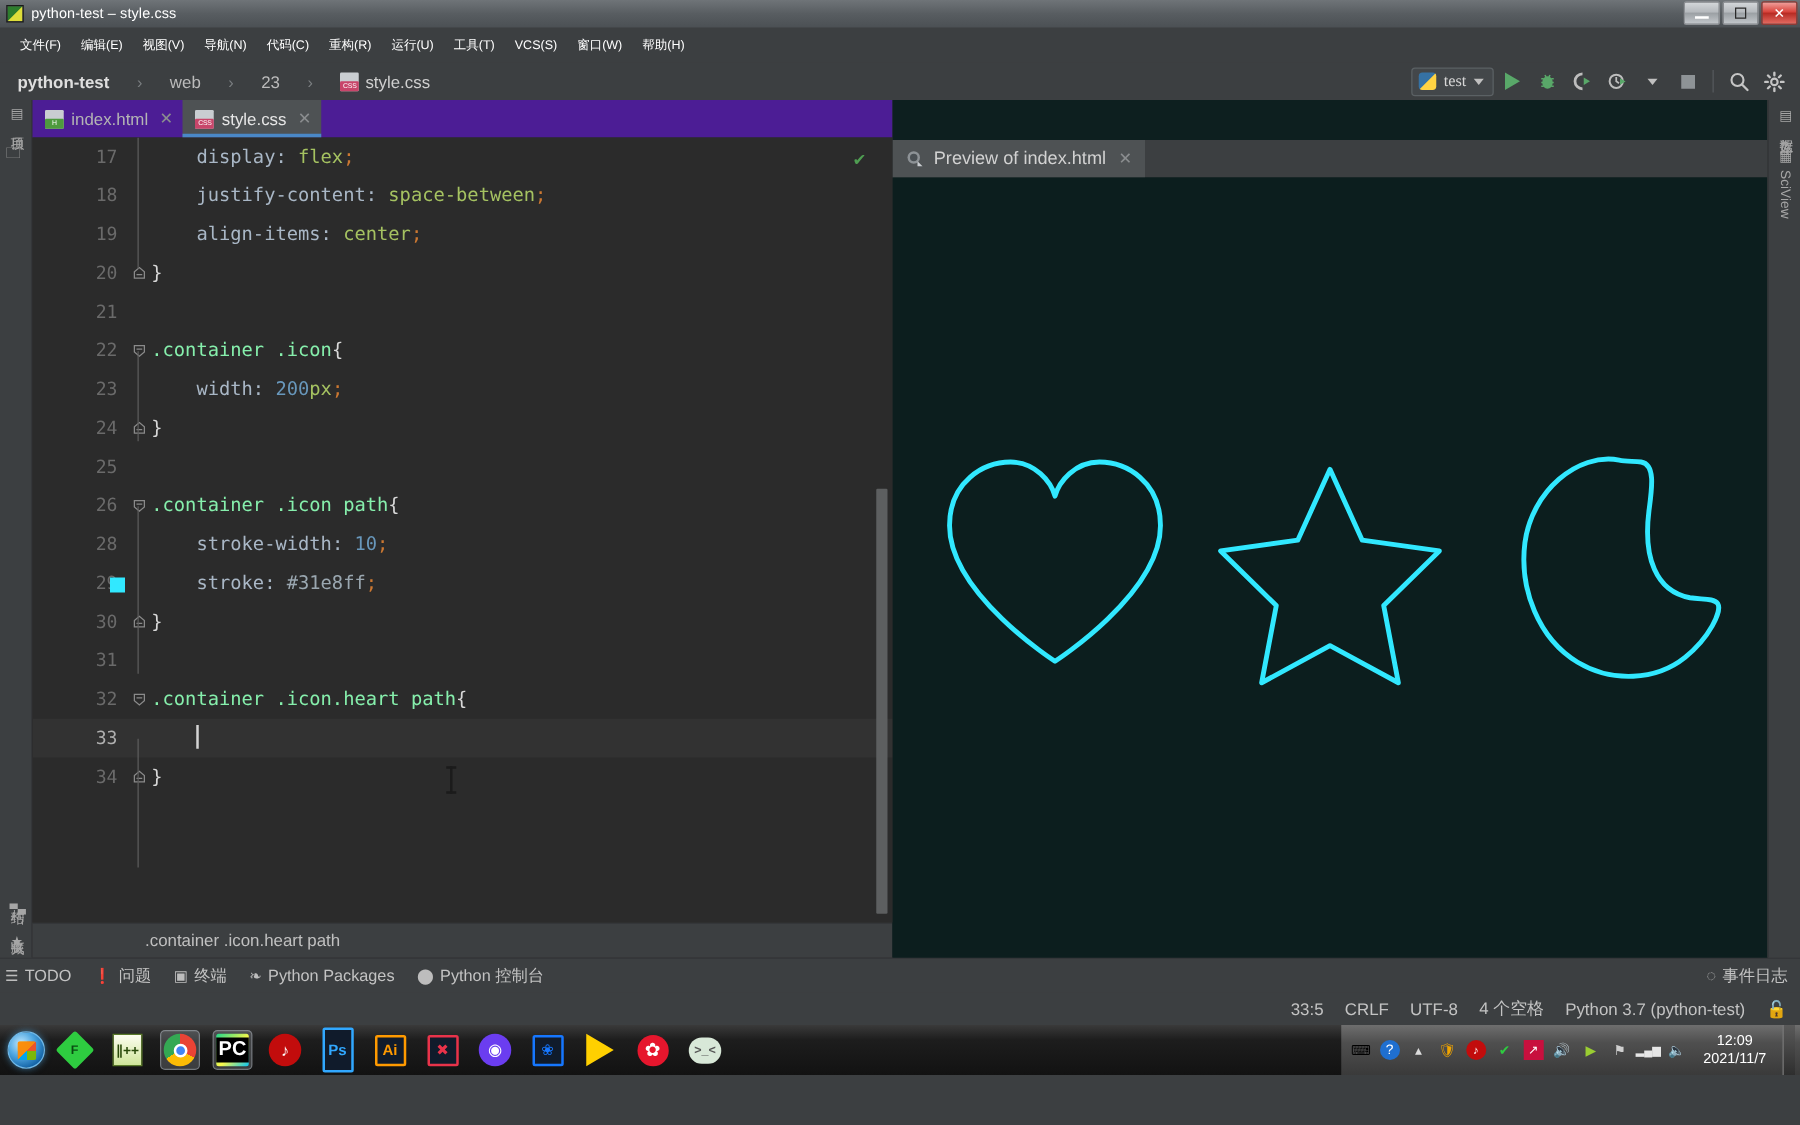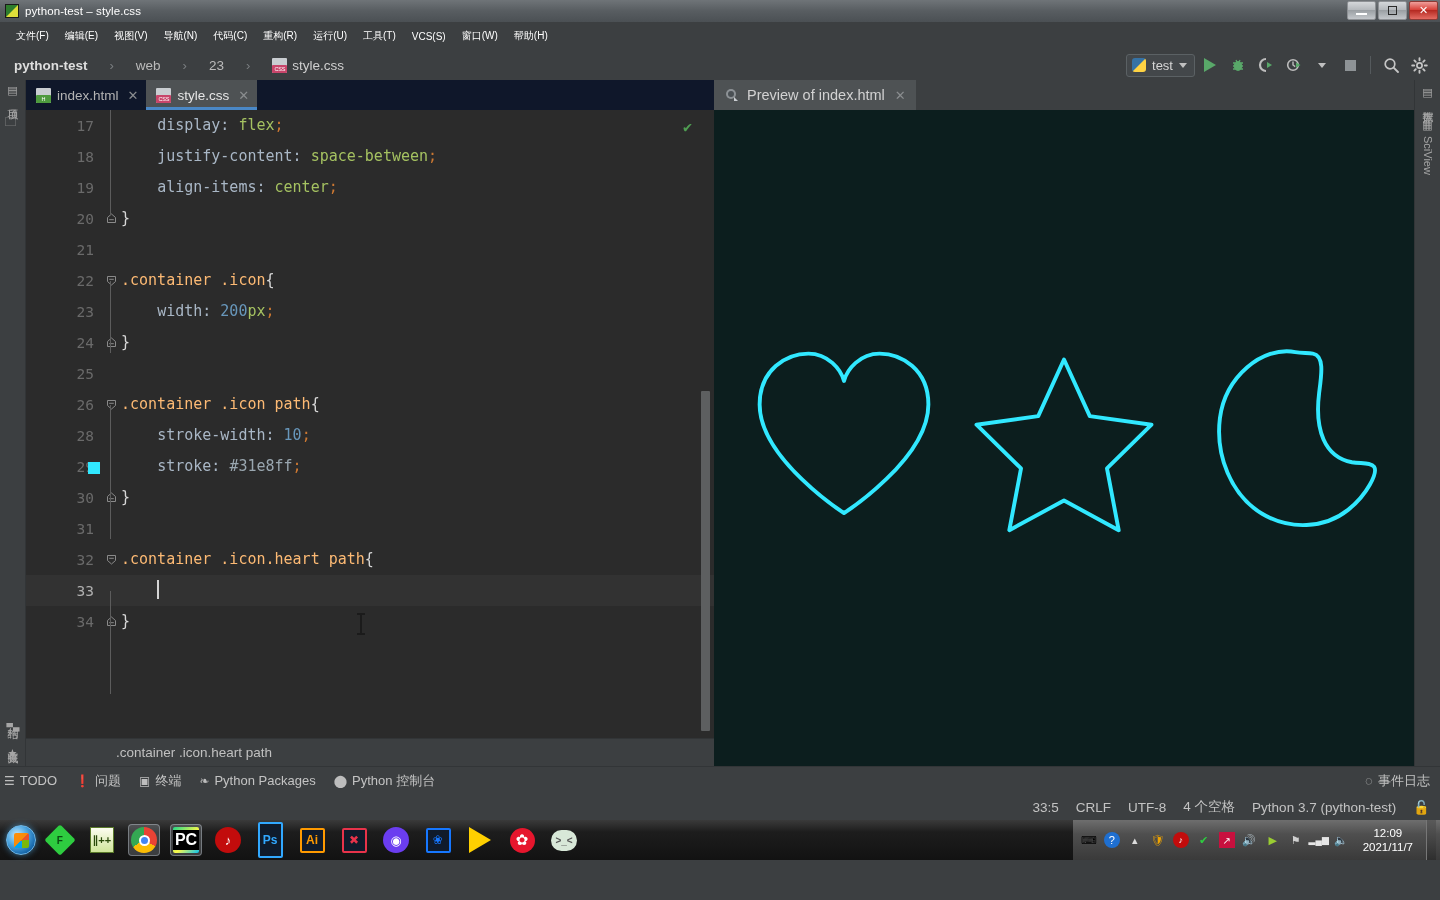--- a/index.html
+++ b/index.html
@@ -72,21 +72,21 @@
     width: 15px; height: 8px; border-radius: 1px;
   }
   .file-badge.css::after { background: #c8456a; }
   .file-badge.html::after { background: #4e9a3e; }
   .file-badge .lbl {
     position: absolute; left: 0; bottom: 0; width: 15px; height: 8px;
     font-size: 5.5px; color: #fff; text-align: center; line-height: 8px;
     font-family: "Liberation Sans", sans-serif; z-index: 2; letter-spacing: -0.2px;
   }
 
-  .toolbar-right { display: flex; align-items: center; gap: 2px; }
+  .toolbar-right { display: flex; align-items: center; gap: 2px; font-family: Liberation Serif, serif; }
   .runconfig {
     display: flex; align-items: center; gap: 6px;
     border: 1px solid #5b6164; border-radius: 3px;
     padding: 2px 7px 2px 5px; height: 23px;
     background: #43474a;
   }
   .py-ico {
     width: 14px; height: 14px; border-radius: 3px;
     background: linear-gradient(135deg,#3572a5 0%,#3572a5 48%,#ffd343 52%,#ffd343 100%);
   }
@@ -121,21 +121,21 @@
     width: 26px; background: #3c3f41; display: flex; flex-direction: column;
     align-items: center; padding: 6px 0; gap: 16px;
     border-left: 1px solid #323537;
   }
 
   
   .split { flex: 1; display: flex; min-width: 0; }
 
   
   .editor-pane { width: 688px; display: flex; flex-direction: column; background: #2b2b2b; }
-  .tabbar { height: 30px; background: #0f172a; display: flex; align-items: flex-end; }
+  .tabbar { height: 30px; background: #4c1d95; display: flex; align-items: flex-end; }
   .tab {
     height: 30px; display: flex; align-items: center; gap: 6px;
     padding: 0 8px 0 10px; font-size: 13.5px; color: #b4b4b4;
     position: relative; cursor: default;
   }
   .tab.active { background: #4e5254; color: #e6e6e6; }
   .tab.active::after {
     content: ""; position: absolute; left: 0; right: 0; bottom: 0; height: 3px; background: #4a88c7;
   }
   .tab-close { color: #8a8d8f; font-size: 13px; margin-left: 3px; }
@@ -163,21 +163,21 @@
     display: flex; align-items: center; justify-content: center;
   }
   .fold svg { display: block; }
   .foldline {
     position: absolute; left: 84px; width: 1px; background: #5c5c5c;
   }
   .code {
     flex: 1; font-size: 15px; color: #a9b7c6; white-space: pre;
     padding-left: 17px; line-height: 31px; position: relative;
   }
-  .t-sel   { color: #fdba74; text-align: center; }
+  .t-sel   { color: #86efac; text-align: center; }
   .t-prop  { color: #a9b7c6; }
   .t-val   { color: #a5c261; }
   .t-num   { color: #6897bb; }
   .t-punc  { color: #cc7832; }
   .t-brace { color: #d8d8d8; }
   .t-color { color: #9aa7b0; }
   .caret-blink {
     display: inline-block; width: 1.5px; height: 19px; background: #d4d4d4;
     vertical-align: -4px;
   }
@@ -202,21 +202,21 @@
     background: #5d5f60; border-radius: 1px;
   }
   .editor-status {
     height: 28px; background: #3c3f41; display: flex; align-items: center;
     padding-left: 90px; font-size: 13.5px; color: #c0c0c0;
     border-top: 1px solid #323537;
   }
 
   
   .preview-pane { flex: 1; display: flex; flex-direction: column; min-width: 0; background: #0d1f1f; }
-  .preview-tabbar { height: 30px; background: #3c3f41; display: flex; align-items: center; }
+  .preview-tabbar { height: 30px; background: #3c3f41; display: flex; align-items: center; margin-top: 32px; }
   .preview-tab {
     height: 30px; display: flex; align-items: center; gap: 7px;
     padding: 0 10px; font-size: 14.5px; color: #d2d2d2; background: #4e5254;
   }
   .preview-canvas {
     flex: 1; background: #0c1e1e; display: flex; align-items: center;
     justify-content: space-around; padding: 0 20px;
   }
   .shape { width: 200px; height: 200px; }
   .shape path { fill: transparent; stroke-width: 10; }

